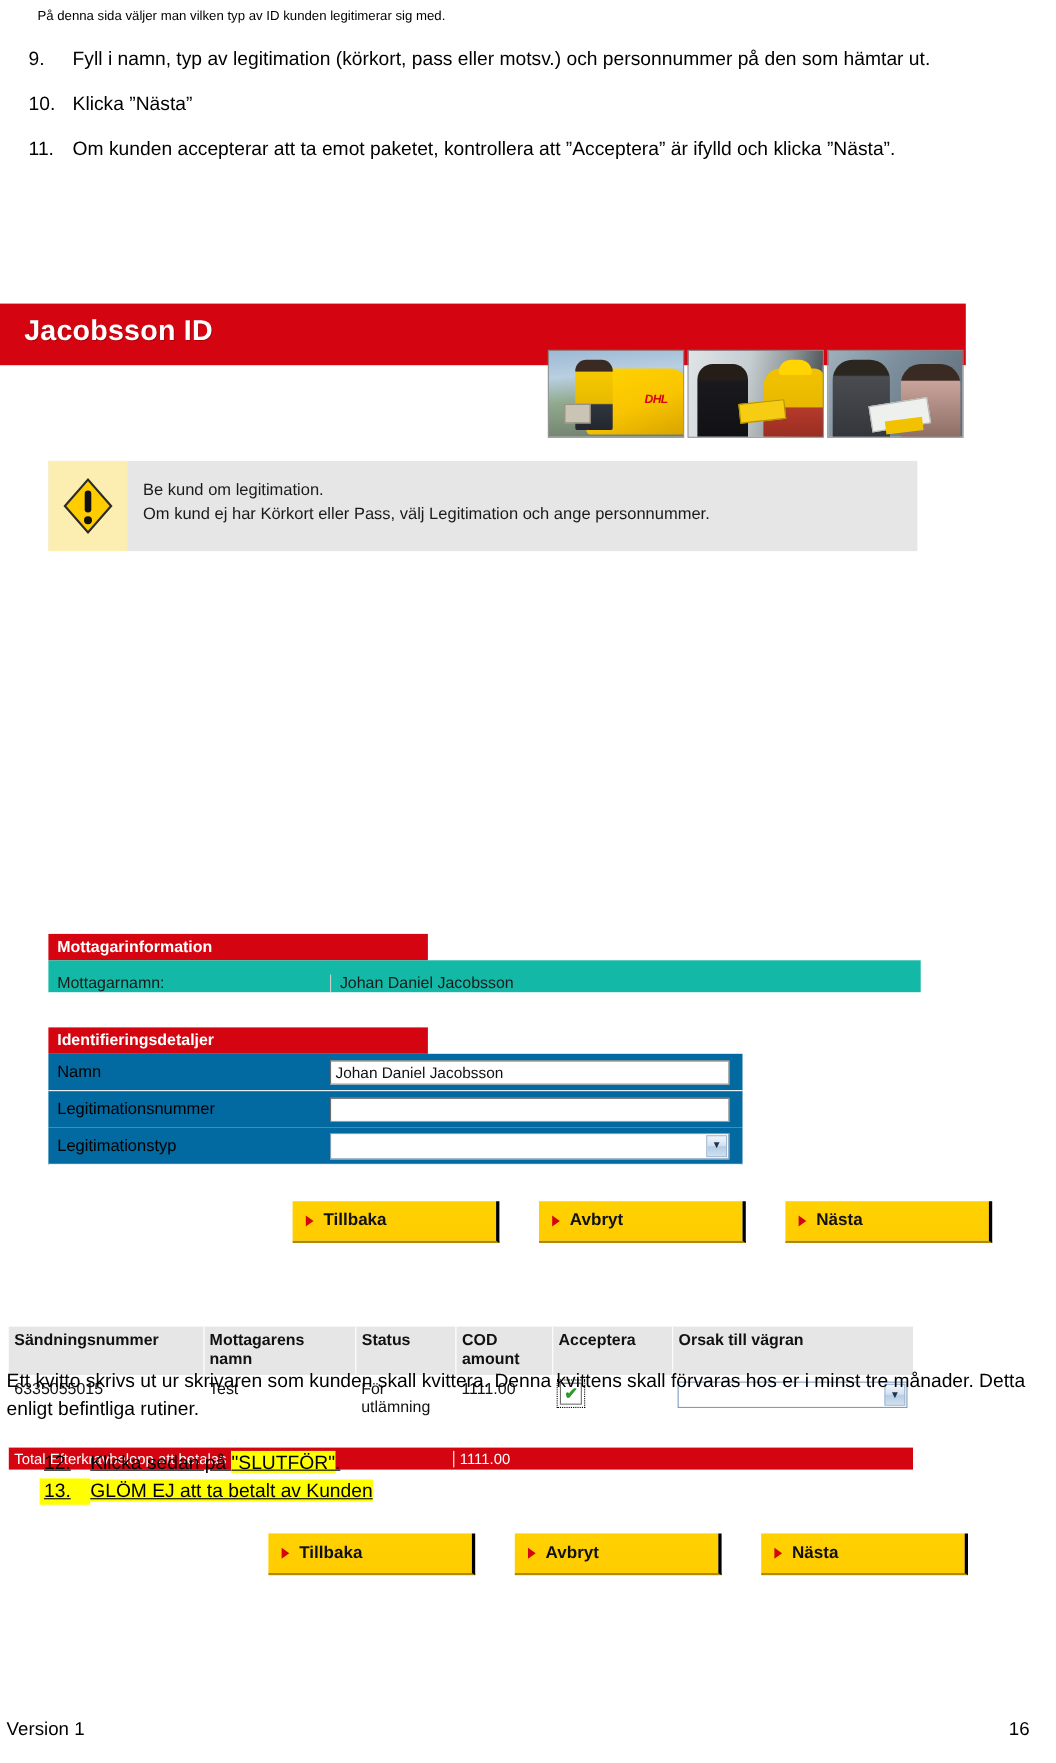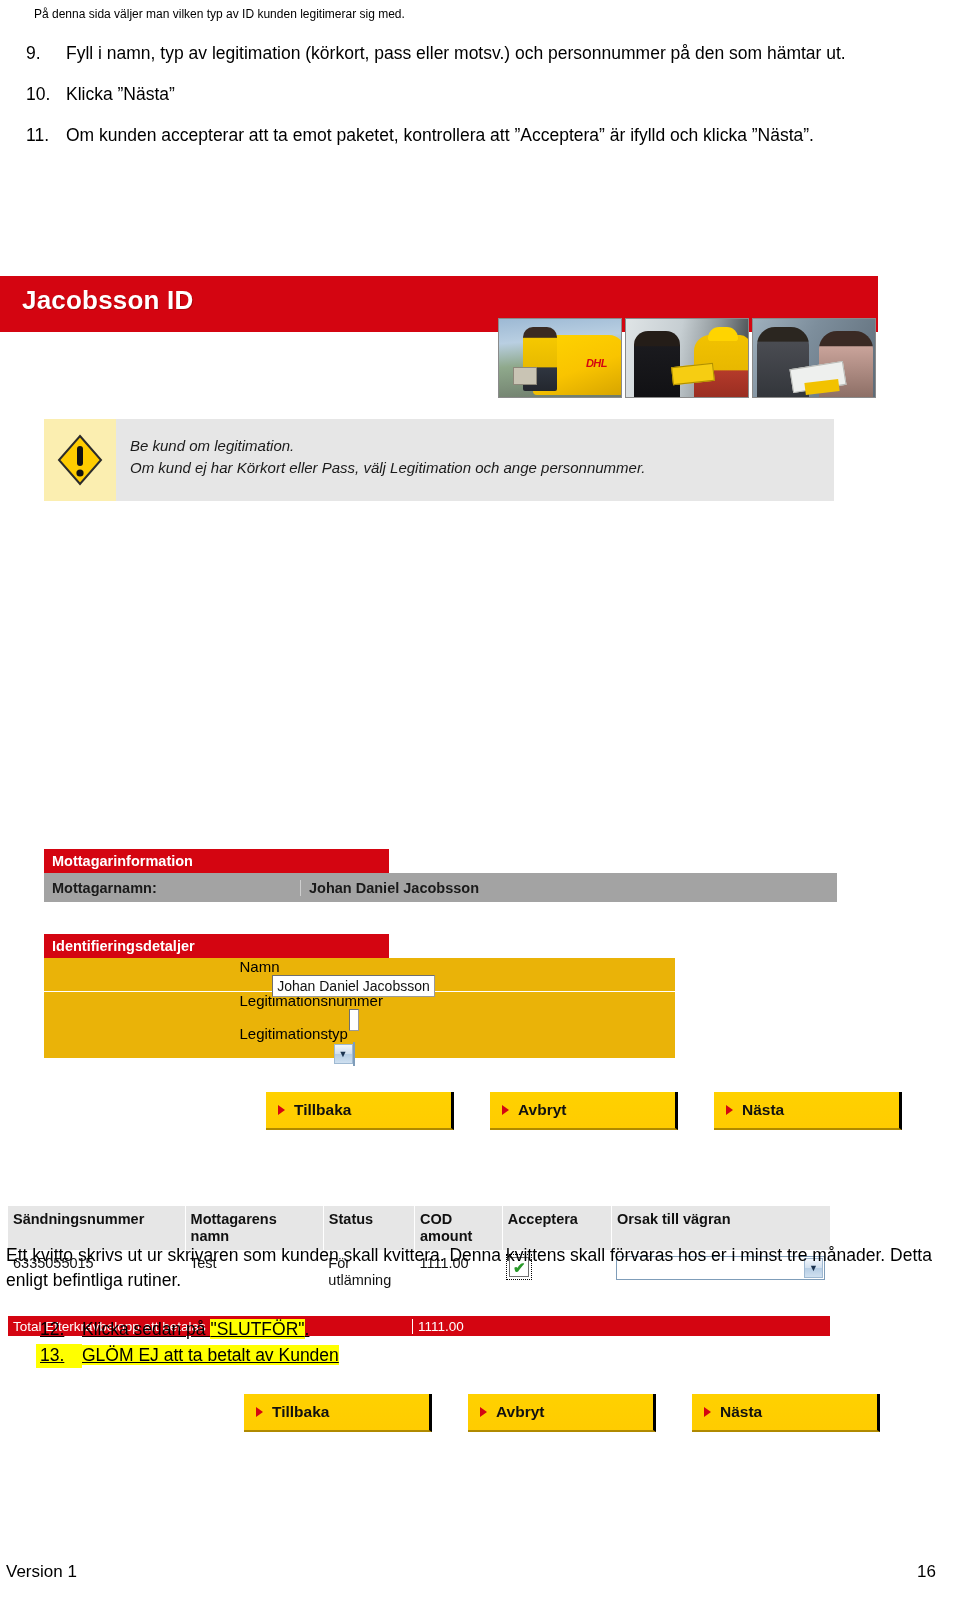--- a/index.html
+++ b/index.html
@@ -217,66 +217,63 @@
     display: flex;
     align-items: center;
     justify-content: center;
   }
   .warn-text {
     flex: 1;
     padding: 16px 0 0 14px;
     font-size: 15px;
     line-height: 1.45;
     color: #1a1a1a;
-    font-style: italic;
   }
 
   
   .sec-head {
     background: #d40511;
     color: #ffffff;
     font-size: 14.5px;
     font-weight: bold;
     padding: 4px 0 4px 8px;
     box-sizing: border-box;
   }
 
   .block-recipient { position: absolute; left: 44px; top: 573px; width: 793px; }
   .block-ident     { position: absolute; left: 44px; top: 658px; width: 631px; }
 
   .row-readonly {
     display: flex;
-    background: #a3a3a3;
+    background: #14b8a6;
     height: 29px;
-    align-items: center;
-    font-weight: bold;
+    align-items: flex-end;
   }
   .row-readonly .lbl {
     width: 256px;
     flex: none;
     font-size: 14.5px;
     padding-left: 8px;
     box-sizing: border-box;
     color: #1a1a1a;
   }
   .row-readonly .val {
     flex: 1;
     font-size: 14.5px;
     padding-left: 8px;
     color: #1a1a1a;
     border-left: 1px solid #cfcfcf;
   }
 
   .form-row {
     display: flex;
     align-items: center;
-    background: #eab308;
+    background: #0369a1;
     height: 33px;
     border-bottom: 1px solid #ffffff;
-    flex-direction: column;
   }
   .form-row .lbl {
     width: 256px;
     flex: none;
     font-size: 15px;
     padding-left: 8px;
     box-sizing: border-box;
   }
   .form-row .fld { flex: 1; padding-right: 12px; position: relative; }
 

